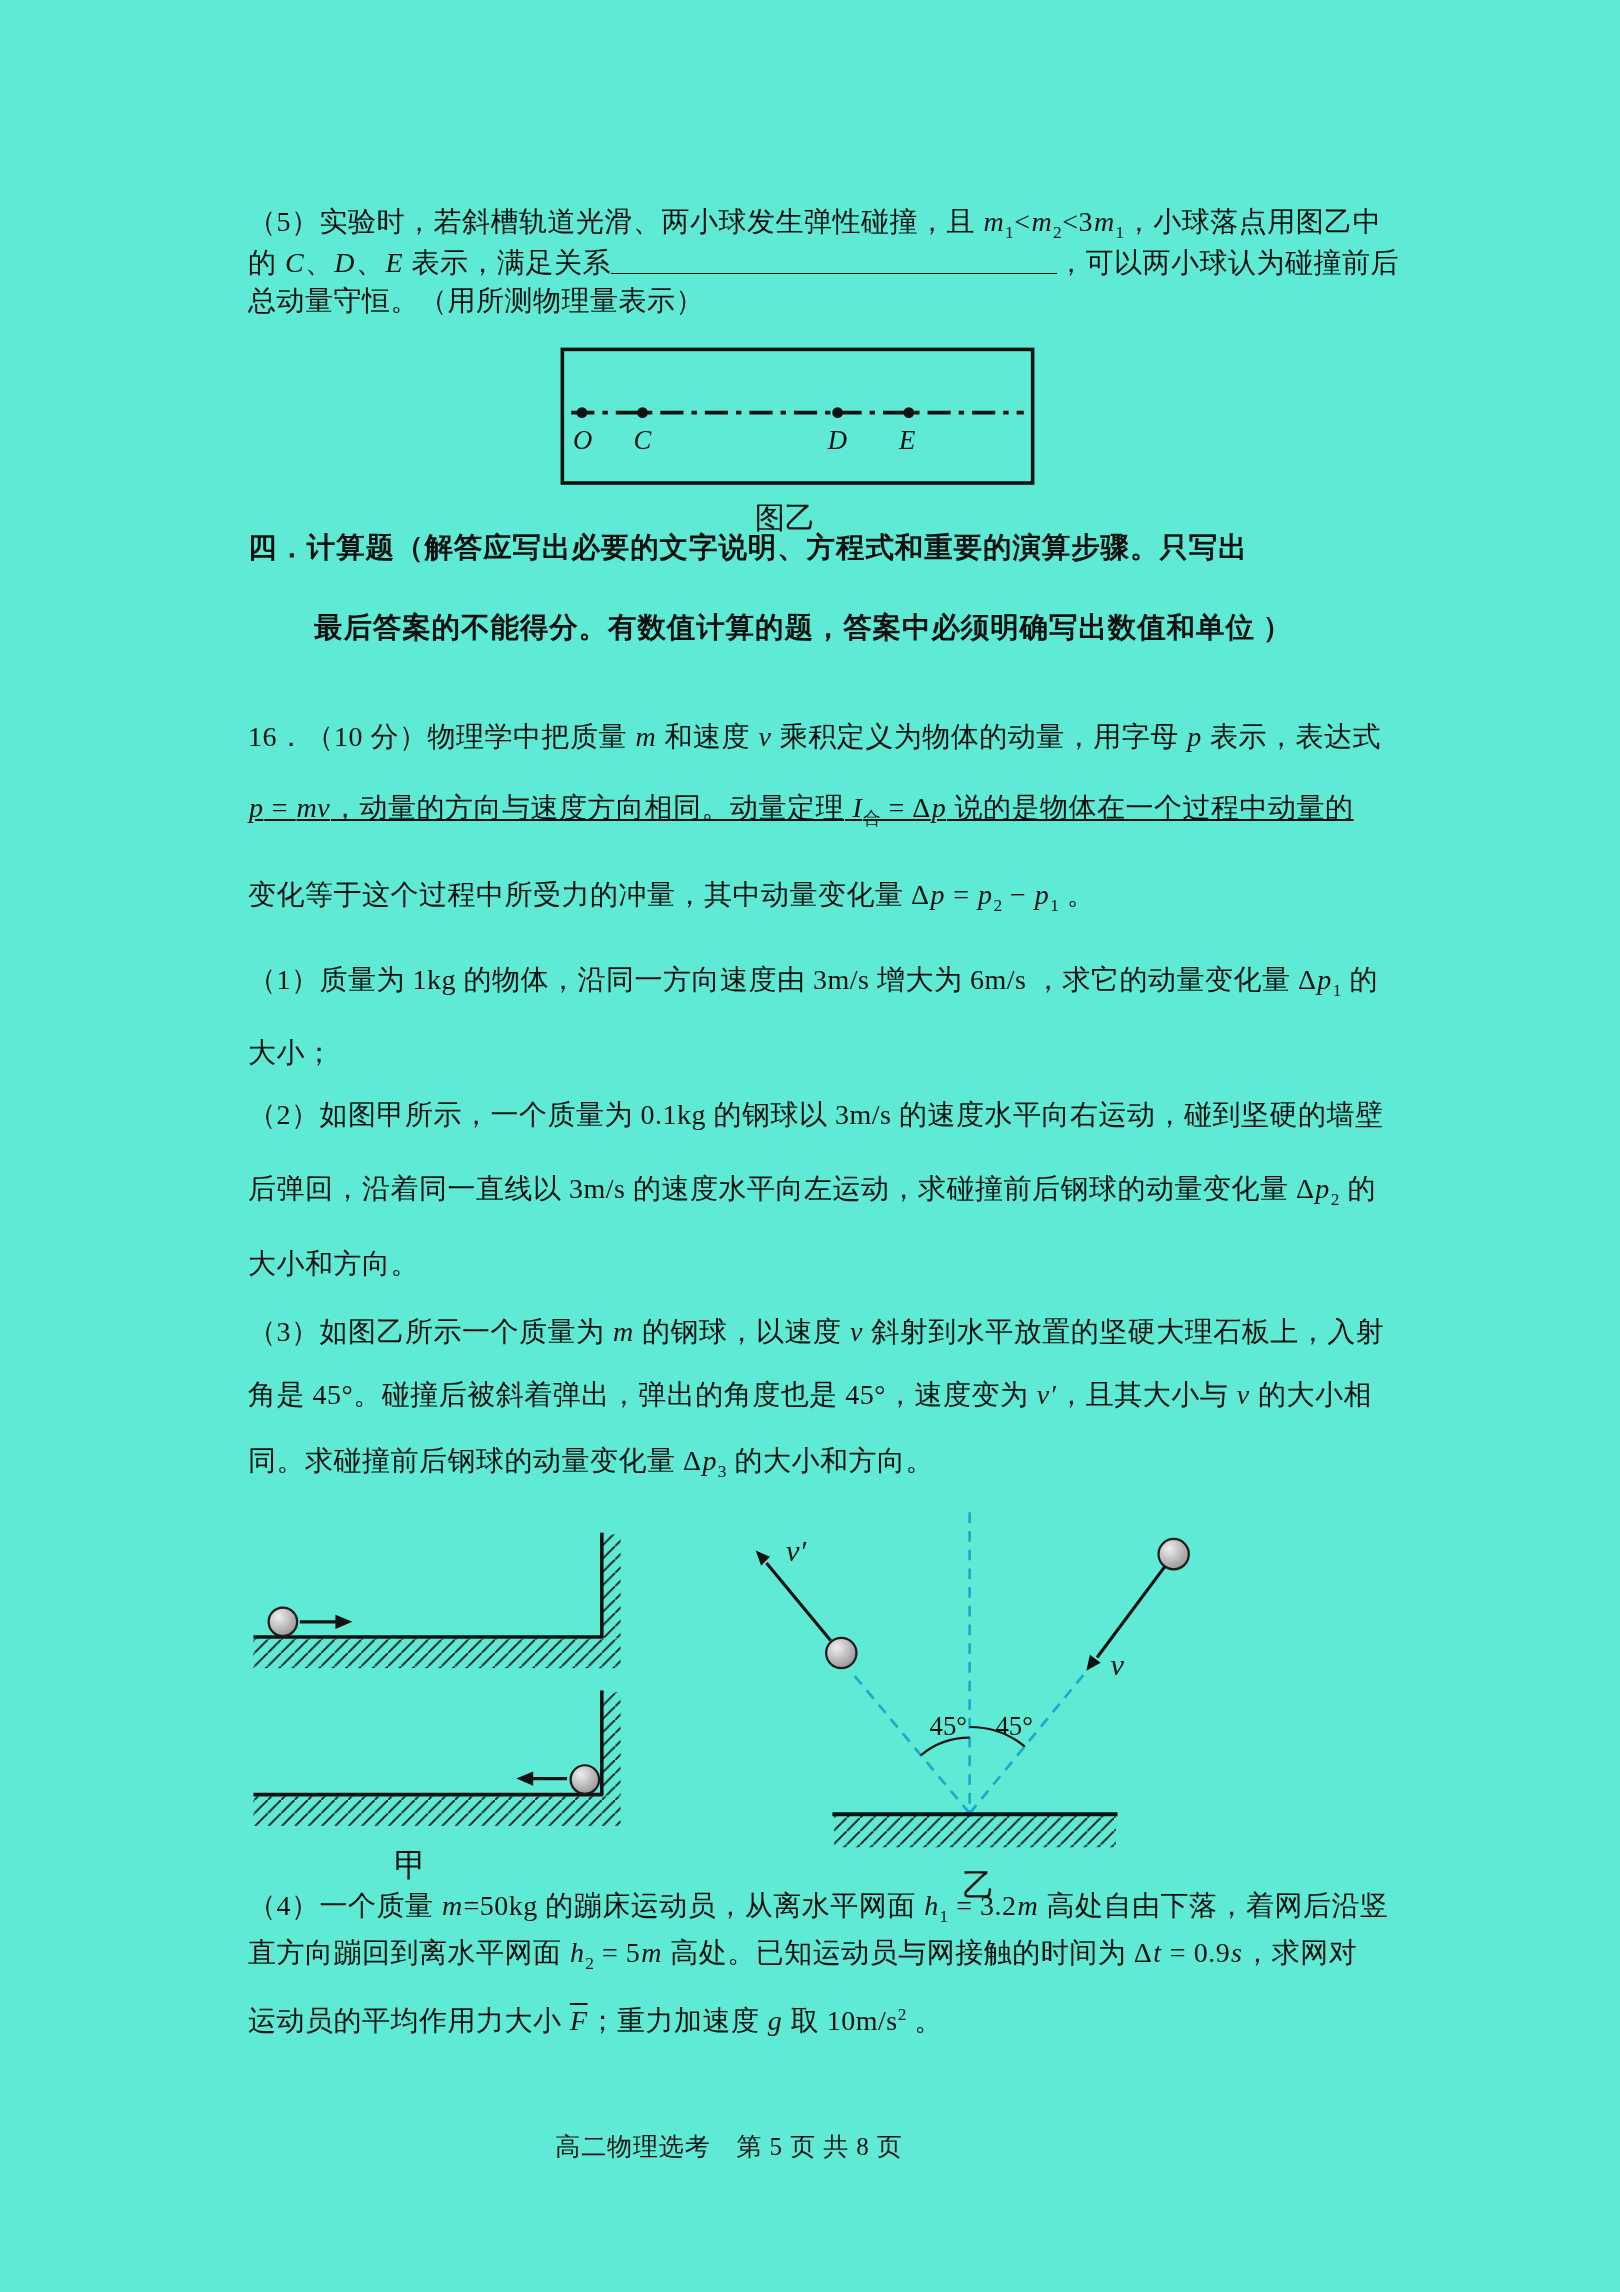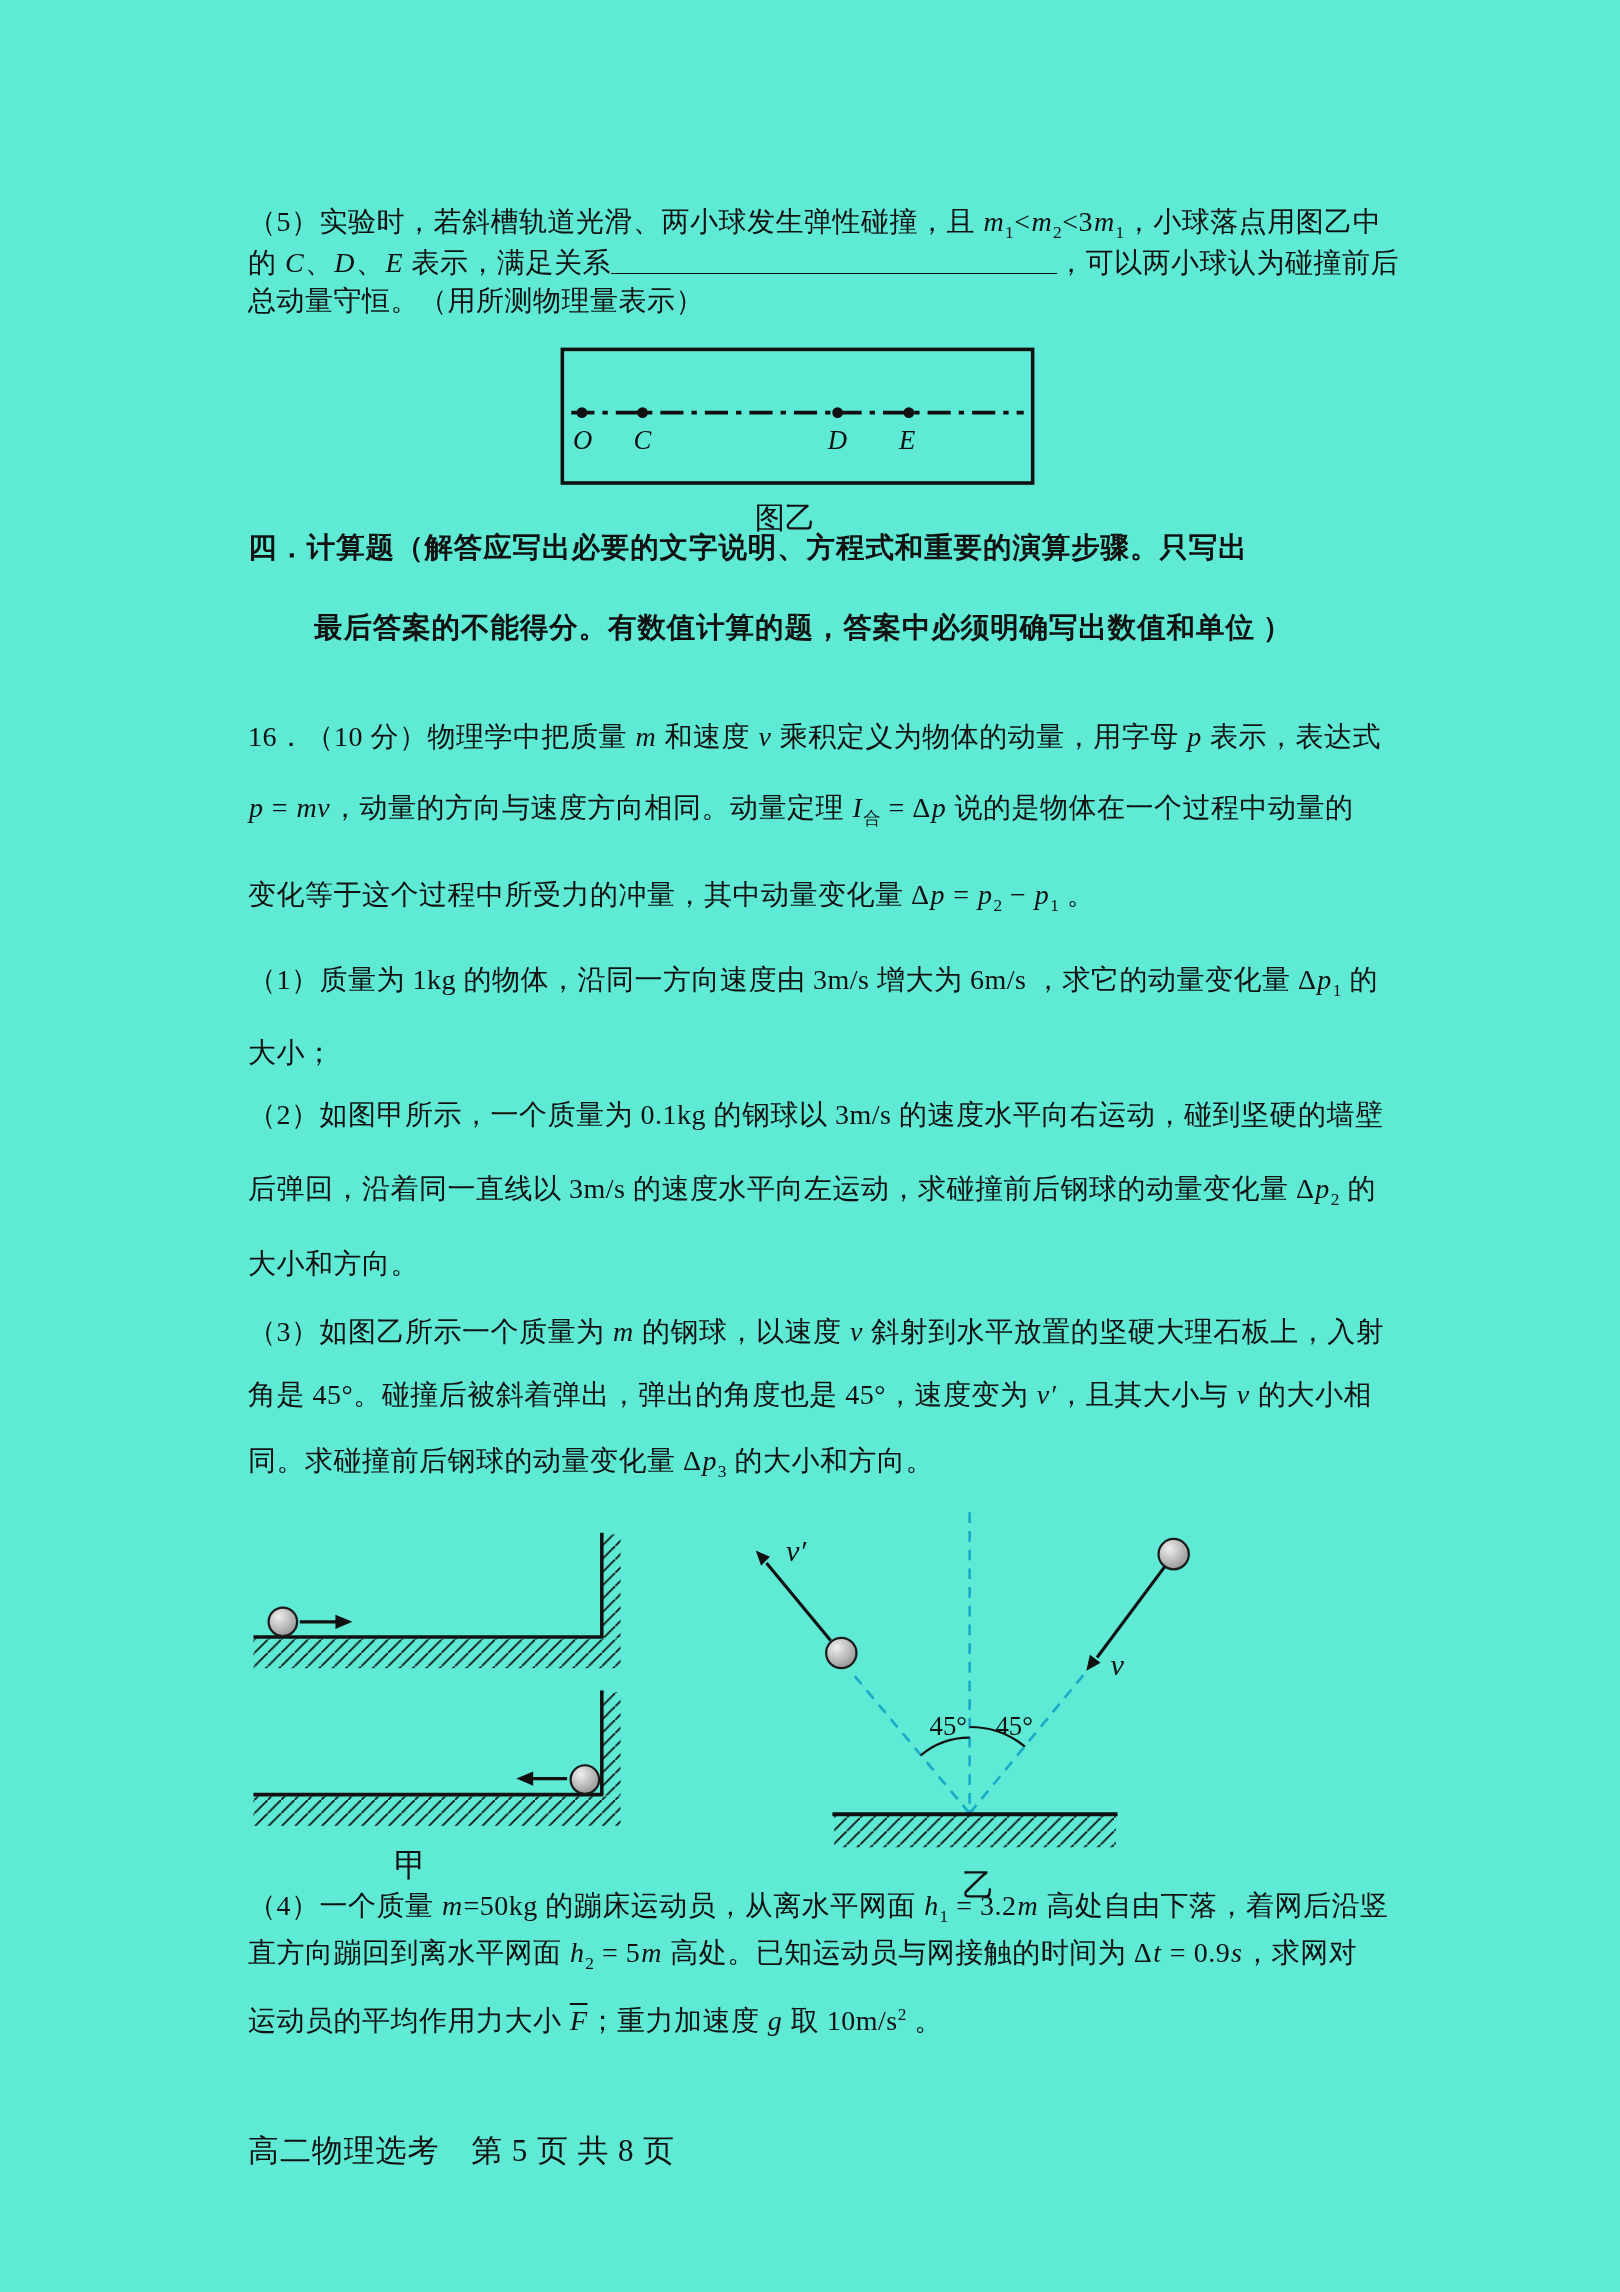--- a/index.html
+++ b/index.html
@@ -27,22 +27,22 @@
   .blank{
     display:inline-block;
     height:2.7px;
     border-bottom:1.8px solid #111;
     vertical-align:-1.8px;
   }
   .figure{position:absolute;}
   .footer{
     position:absolute;
     top:2130px;left:248px;width:962px;
-    text-align:left;
-    font-size:31px;letter-spacing:0.9px;color:#111;
+    text-align:center;
+    font-size:25px;letter-spacing:0.9px;color:#111;
   }
   svg text{font-family:"Liberation Serif","DejaVu Serif",serif;}
 </style>
 </head>
 <body>
 
 <div class="page">
 
   <div class="line" style="top:203px;"><span>（5）实验时，若斜槽轨道光滑、两小球发生弹性碰撞，且 </span><i class="mv">m</i><sub>1</sub><span>&lt;</span><i class="mv">m</i><sub>2</sub><span>&lt;3</span><i class="mv">m</i><sub>1</sub><span>，小球落点用图乙中</span></div>
   <div class="line" style="top:244px;"><span>的 </span><i class="mv">C</i><span>、</span><i class="mv">D</i><span>、</span><i class="mv">E</i><span> 表示，满足关系</span><span class="blank" style="width: 446px;"></span><span>，可以两小球认为碰撞前后</span></div>
@@ -59,21 +59,21 @@
     <text x="86" y="118" font-size="30" font-style="italic" fill="#111">C</text>
     <text x="304" y="118" font-size="30" font-style="italic" fill="#111">D</text>
     <text x="384" y="118" font-size="30" font-style="italic" fill="#111">E</text>
     <text x="256" y="206" font-size="34" text-anchor="middle" fill="#111">图乙</text>
   </svg>
 
   <div class="line bold" style="top:529px;">四．计算题（解答应写出必要的文字说明、方程式和重要的演算步骤。只写出</div>
   <div class="line bold" style="top:609px;left:314px;">最后答案的不能得分。有数值计算的题，答案中必须明确写出数值和单位 ）</div>
 
   <div class="line" style="top:718px;"><span>16．（10 分）物理学中把质量</span><i class="mv"> m </i><span>和速度</span><i class="mv"> v </i><span>乘积定义为物体的动量，用字母</span><i class="mv"> p </i><span>表示，表达式</span></div>
-  <div class="line" style="top:789px;"><i class="mv">p</i><span> = </span><i class="mv">mv</i><span>，动量的方向与速度方向相同。动量定理</span><i class="mv"> I</i><sub>合</sub><span> = Δ</span><i class="mv">p</i><span> 说的是物体在一个过程中动量的</span></div>
+  <div class="line" style="top:789px;text-decoration:underline;"><i class="mv">p</i><span> = </span><i class="mv">mv</i><span>，动量的方向与速度方向相同。动量定理</span><i class="mv"> I</i><sub>合</sub><span> = Δ</span><i class="mv">p</i><span> 说的是物体在一个过程中动量的</span></div>
   <div class="line" style="top:876px;"><span>变化等于这个过程中所受力的冲量，其中动量变化量 Δ</span><i class="mv">p</i><span> = </span><i class="mv">p</i><sub>2</sub><span> − </span><i class="mv">p</i><sub>1</sub><span> 。</span></div>
 
   <div class="line" style="top:961px;"><span>（1）质量为 1kg 的物体，沿同一方向速度由 3m/s 增大为 6m/s ，求它的动量变化量 Δ</span><i class="mv">p</i><sub>1</sub><span> 的</span></div>
   <div class="line" style="top:1034px;"><span>大小；</span></div>
 
   <div class="line" style="top:1096px;"><span>（2）如图甲所示，一个质量为 0.1kg 的钢球以 3m/s 的速度水平向右运动，碰到坚硬的墙壁</span></div>
   <div class="line" style="top:1170px;"><span>后弹回，沿着同一直线以 3m/s 的速度水平向左运动，求碰撞前后钢球的动量变化量 Δ</span><i class="mv">p</i><sub>2</sub><span> 的</span></div>
   <div class="line" style="top:1245px;"><span>大小和方向。</span></div>
 
   <div class="line" style="top:1313px;"><span>（3）如图乙所示一个质量为</span><i class="mv"> m </i><span>的钢球，以速度</span><i class="mv"> v </i><span>斜射到水平放置的坚硬大理石板上，入射</span></div>

